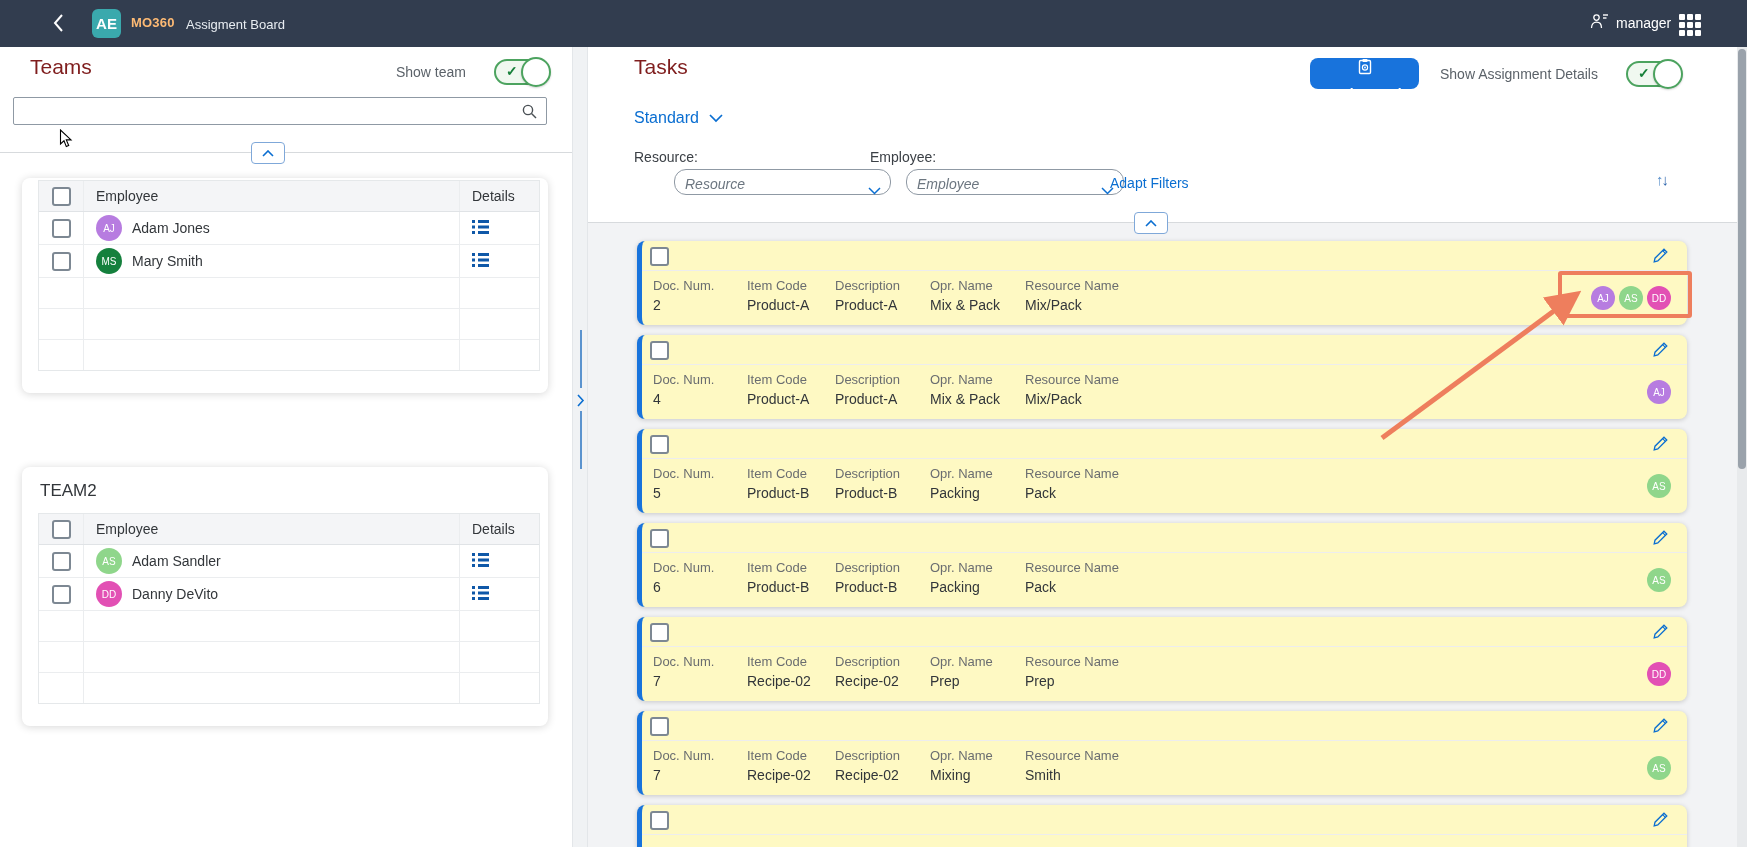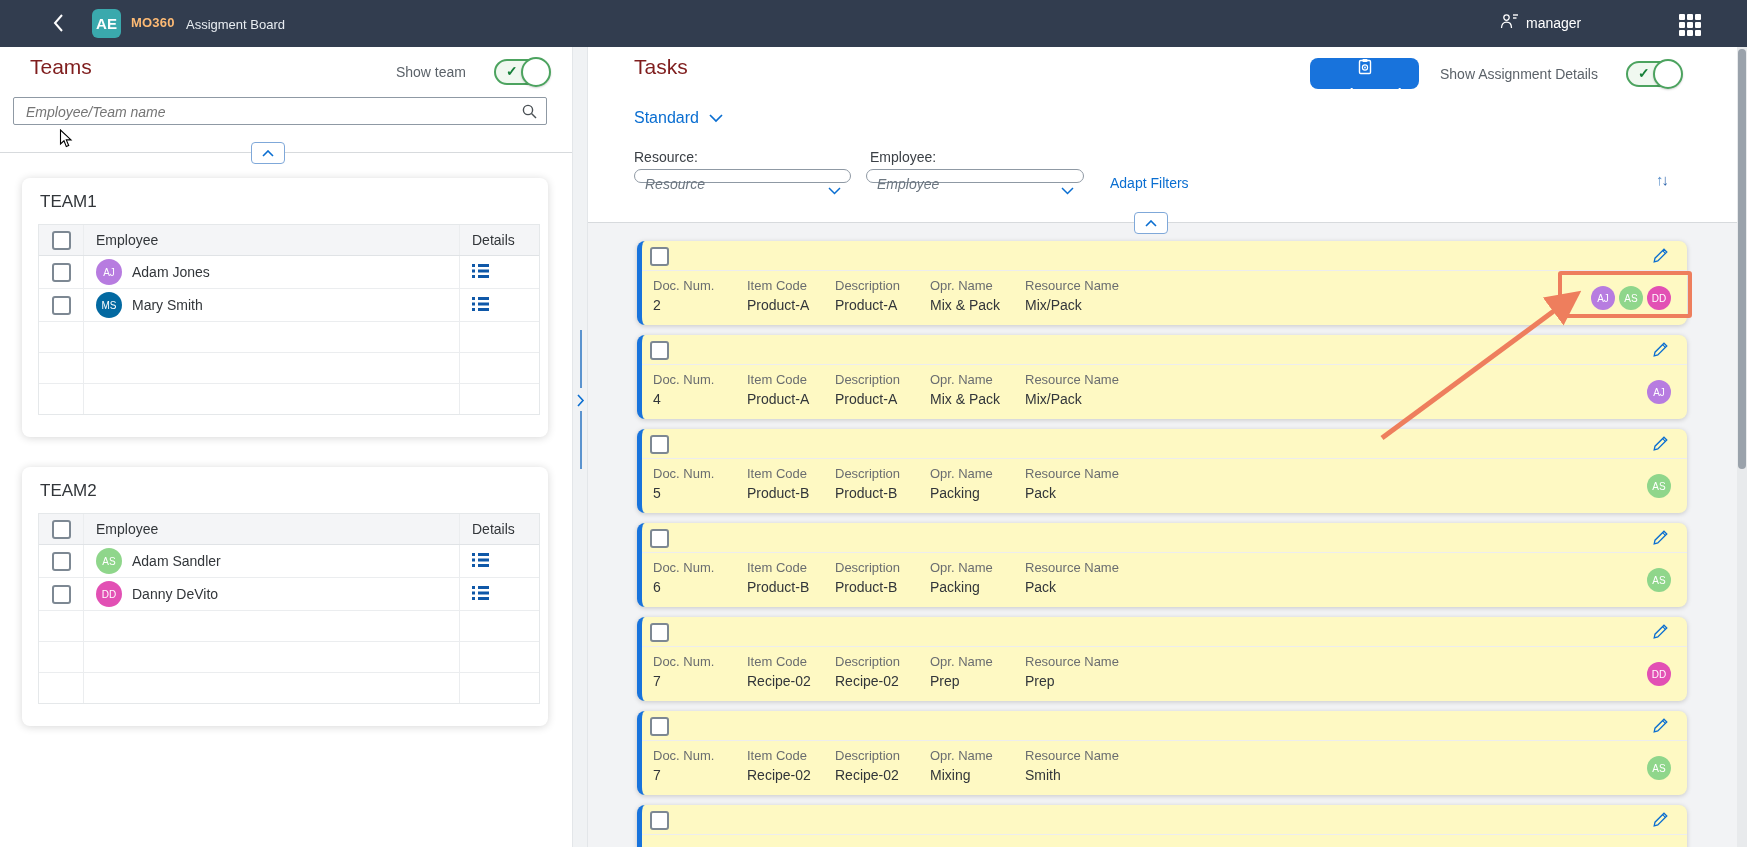--- a/index.html
+++ b/index.html
@@ -6,21 +6,21 @@
   body{font-family:"Liberation Sans", sans-serif;}
   .page{position:relative;width:1747px;height:847px;background:#fff;overflow:hidden;}
 
   
   .topbar{position:absolute;left:0;top:0;width:100%;height:47px;background:#323d4f;}
   .topbar .back{position:absolute;left:52px;top:13px;width:16px;height:20px;cursor:pointer;}
   .topbar .logo{position:absolute;left:92px;top:9px;width:29px;height:29px;border-radius:6px;background:#3aa9ad;
     color:#fff;font-weight:700;font-size:15px;display:flex;align-items:center;justify-content:center;}
   .topbar .product{position:absolute;left:131px;top:15px;color:#fdba74;font-weight:700;font-size:13px;letter-spacing:.2px;}
   .topbar .apptitle{position:absolute;left:186px;top:17px;color:#e8edf2;font-size:13px;}
-  .topbar .user{position:absolute;left:1500px;top:13px;display:flex;align-items:center;gap:7px;color:#fff;font-size:14px;cursor:pointer;}
+  .topbar .user{position:absolute;left:1590px;top:13px;display:flex;align-items:center;gap:7px;color:#fff;font-size:14px;cursor:pointer;}
   .gridicon{position:absolute;left:1679px;top:14px;width:22px;height:22px;display:grid;
     grid-template-columns:repeat(3,1fr);grid-template-rows:repeat(3,1fr);gap:2px;cursor:pointer;}
   .gridicon span{background:#fff;border-radius:1px;}
 
   
   .teams-panel{position:absolute;left:0;top:47px;width:572px;bottom:0;background:#fff;}
   .splitter{position:absolute;left:572px;top:47px;width:16px;bottom:0;background:#f0f2f4;
     border-left:1px solid #e3e6e9;border-right:1px solid #e3e6e9;box-sizing:border-box;}
   .splitter .gripline{position:absolute;left:7px;width:2px;background:#5b93ce;}
   .splitter .grip-arrow{position:absolute;left:4px;top:346px;cursor:pointer;}
@@ -68,22 +68,22 @@
   .avatar.xs{width:24px;height:24px;font-size:10px;}
 
   
   .assign-btn{position:absolute;left:722px;top:11px;height:31px;background:#1873dc;border:none;border-radius:8px;
     color:#fff;font-weight:700;font-size:14px;display:flex;align-items:center;gap:8px;padding:0 14px;cursor:pointer;
     font-family:"Liberation Sans",sans-serif;flex-direction:column;}
   .tasks-toggle-row{position:absolute;left:852px;top:14px;}
   .variant{position:absolute;left:46px;top:62px;display:flex;align-items:center;gap:10px;
     color:#0a6ed1;font-size:16px;cursor:pointer;}
   .filter-label{position:absolute;top:102px;font-size:14px;color:#3b4046;}
-  .combo{position:absolute;top:122px;height:14px;border:1px solid #8f99a4;border-radius:12px;background:#fff;
-    box-sizing:border-box;cursor:pointer;}
+  .combo{position:absolute;top:122px;height:26px;border:1px solid #8f99a4;border-radius:12px;background:#fff;
+    box-sizing:border-box;cursor:pointer;margin-left:40px;}
   .combo .ph{position:absolute;left:10px;top:6px;font-style:italic;font-size:14px;color:#6c7680;}
   .combo .chev{position:absolute;right:9px;top:11px;}
   .adapt{position:absolute;left:522px;top:128px;color:#0a6ed1;font-size:14px;cursor:pointer;}
   .sort-btn{position:absolute;left:1068px;top:124px;font-size:15px;cursor:pointer;}
   .sort-btn .up{color:#5d92cc;}
   .sort-btn .dn{color:#2f66ad;margin-left:-2px;}
 
   
   .task-list{position:absolute;left:0;right:10px;top:176px;bottom:0;background:#f2f3f5;overflow:hidden;}
   .task-card{position:absolute;left:49px;width:1050px;height:84px;background:#fef9c3;border-radius:8px;
@@ -150,39 +150,37 @@
 
     <div class="toggle-row teams-toggle-row">
       <span>Show team</span>
       <span class="toggle">
         <span class="tick">✓</span>
         <span class="knob"></span>
       </span>
     </div>
 
     <div class="team-search">
-      <input placeholder="Employee/Team name" style="">
       <span class="mag">
         <svg width="17" height="17" viewBox="0 0 17 17">
           <circle cx="7" cy="7" r="4.6" fill="none" stroke="#4a5055" stroke-width="1.4"></circle>
           <line x1="10.5" y1="10.5" x2="15" y2="15" stroke="#4a5055" stroke-width="1.4"></line>
         </svg>
       </span>
     </div>
 
     <div class="hdr-divider" style="top:105px;"></div>
     <div class="collapse-btn" style="left:251px;top:95px;">
       <svg width="12" height="7" viewBox="0 0 12 7">
           <polyline points="1,6 6,1 11,6" fill="none" stroke="#0a6ed1" stroke-width="1.6"></polyline>
         </svg>
     </div>
 
     <div>
         <section class="team-card" style="top: 131px;">
-          <div class="team-title">TEAM1</div>
           <div class="ttable">
             <div class="trow head">
               <span class="cb-cell">
                 <span class="cb"></span>
               </span>
               <div class="emp-cell">Employee</div>
               <div class="det-cell">Details</div>
             </div>
             <div class="trow">
               <span class="cb-cell">
@@ -201,21 +199,21 @@
                     <rect x="0" y="11" width="3" height="3" fill="#0f58a8"></rect>
                     <rect x="6" y="11" width="11" height="3" fill="#0f58a8"></rect>
                   </svg></span>
               </div>
             </div>
             <div class="trow">
               <span class="cb-cell">
                 <span class="cb"></span>
               </span>
               <div class="emp-cell">
-                <span class="avatar sm" style="background: #0369a1;">MS</span>
+                <span class="avatar sm" style="background: #15803d;">MS</span>
                 <span>Mary Smith</span>
               </div>
               <div class="det-cell">
                 <span style="cursor: pointer;"><svg width="17" height="14" viewBox="0 0 17 14">
                     <rect x="0" y="0" width="3" height="3" fill="#0f58a8"></rect>
                     <rect x="6" y="0" width="11" height="3" fill="#0f58a8"></rect>
                     <rect x="0" y="5.5" width="3" height="3" fill="#0f58a8"></rect>
                     <rect x="6" y="5.5" width="11" height="3" fill="#0f58a8"></rect>
                     <rect x="0" y="11" width="3" height="3" fill="#0f58a8"></rect>
                     <rect x="6" y="11" width="11" height="3" fill="#0f58a8"></rect>

